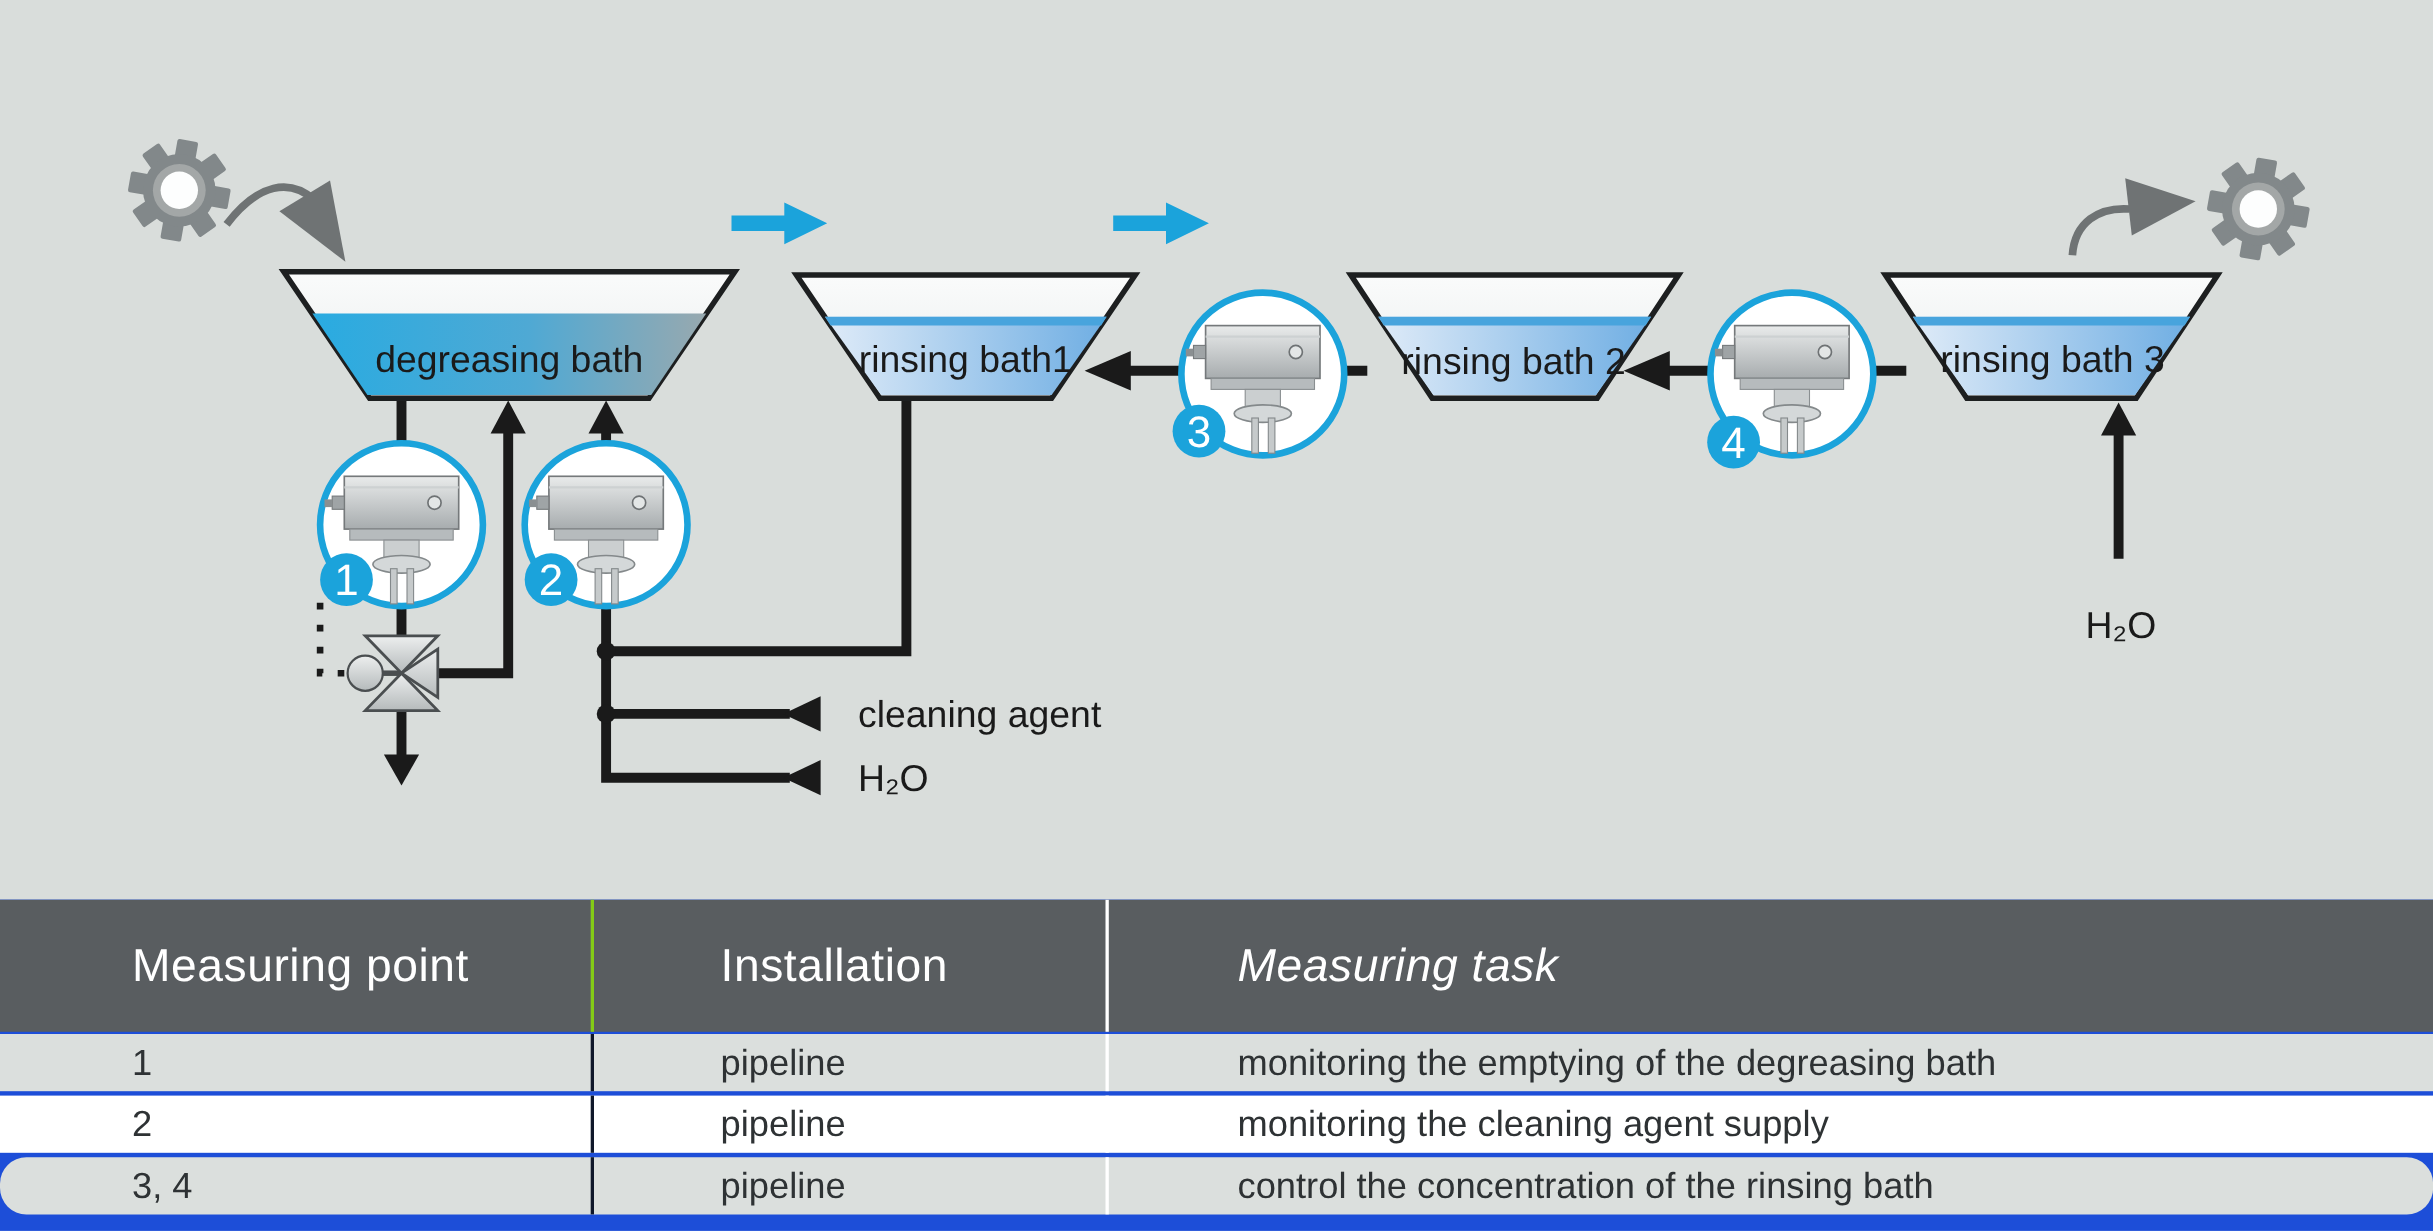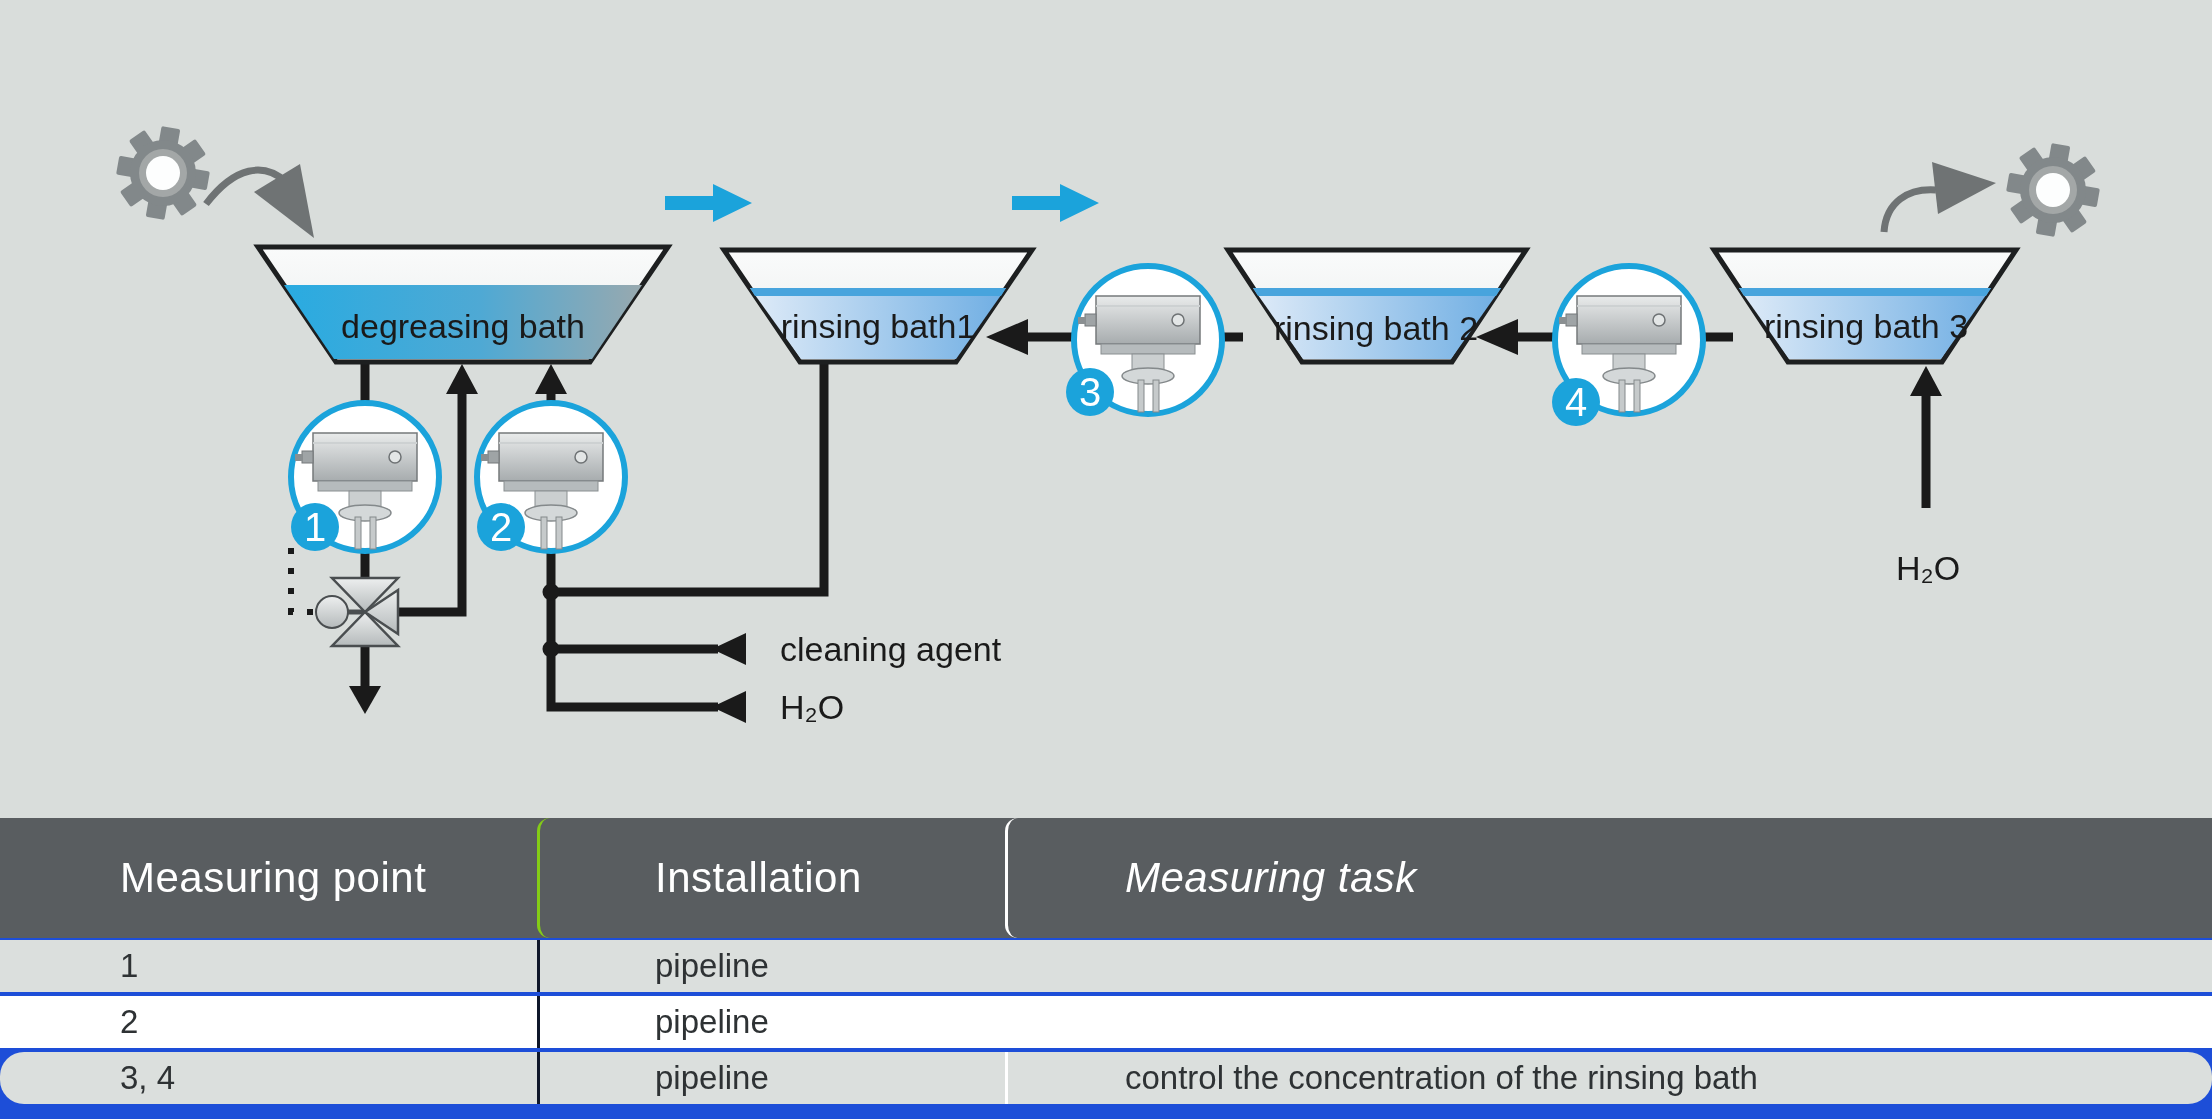--- a/index.html
+++ b/index.html
@@ -14,21 +14,21 @@
   .accent-stroke{stroke:var(--accent);}
   .pipe{stroke:var(--line);stroke-width:9;fill:none;stroke-linejoin:miter;}
   .arrowhead{fill:var(--line);}
   .tank-outline{fill:url(#gTankTop);stroke:#1d1f20;stroke-width:5;stroke-linejoin:miter;}
   
   .table-area{position:absolute;left:0;top:818px;width:2212px;height:301px;}
   .t-header{
     position:absolute;left:0;top:0;width:2212px;height:120px;
     background:var(--header-bg);display:grid;grid-template-columns:537px 468px 1207px;
   }
-  .t-header .cell{display:flex;align-items:center;color:#ffffff;font-size:42px;font-weight:300;letter-spacing:0.5px;border-radius:13px;}
+  .t-header .cell{display:flex;align-items:center;color:#ffffff;font-size:42px;font-weight:300;letter-spacing:0.5px;}
   .t-header .cell:nth-child(1){padding-left:120px;}
   .t-header .cell:nth-child(2){padding-left:115px;border-left:3px solid #84cc16;}
   .t-header .cell:nth-child(3){padding-left:117px;border-left:3px solid #ffffff;font-style:italic;}
   .t-row{
     position:absolute;left:0;width:2212px;height:52px;
     display:grid;grid-template-columns:537px 468px 1207px;
   }
   .t-row .cell{display:flex;align-items:center;color:#2e3234;font-size:33px;}
   .t-row .cell:nth-child(1){padding-left:120px;}
   .t-row .cell:nth-child(2){padding-left:115px;border-left:3px solid #0f172a;}
@@ -206,24 +206,26 @@
   <div class="table-area">
     <div class="t-header">
       <div class="cell">Measuring point</div>
       <div class="cell">Installation</div>
       <div class="cell">Measuring task</div>
     </div>
 
     <div class="t-row alt" style="top:122px;">
       <div class="cell">1</div>
       <div class="cell">pipeline</div>
+      <div class="cell">monitoring the emptying of the degreasing bath</div>
     </div>
     <div class="t-row plain" style="top:178px;">
       <div class="cell">2</div>
       <div class="cell">pipeline</div>
+      <div class="cell">monitoring the cleaning agent supply</div>
     </div>
     <div class="t-row alt" style="top:234px;border-radius:24px;">
       <div class="cell">3, 4</div>
       <div class="cell">pipeline</div>
       <div class="cell">control the concentration of the rinsing bath</div>
     </div>
   </div>
 </div>
 
 </body></html>

